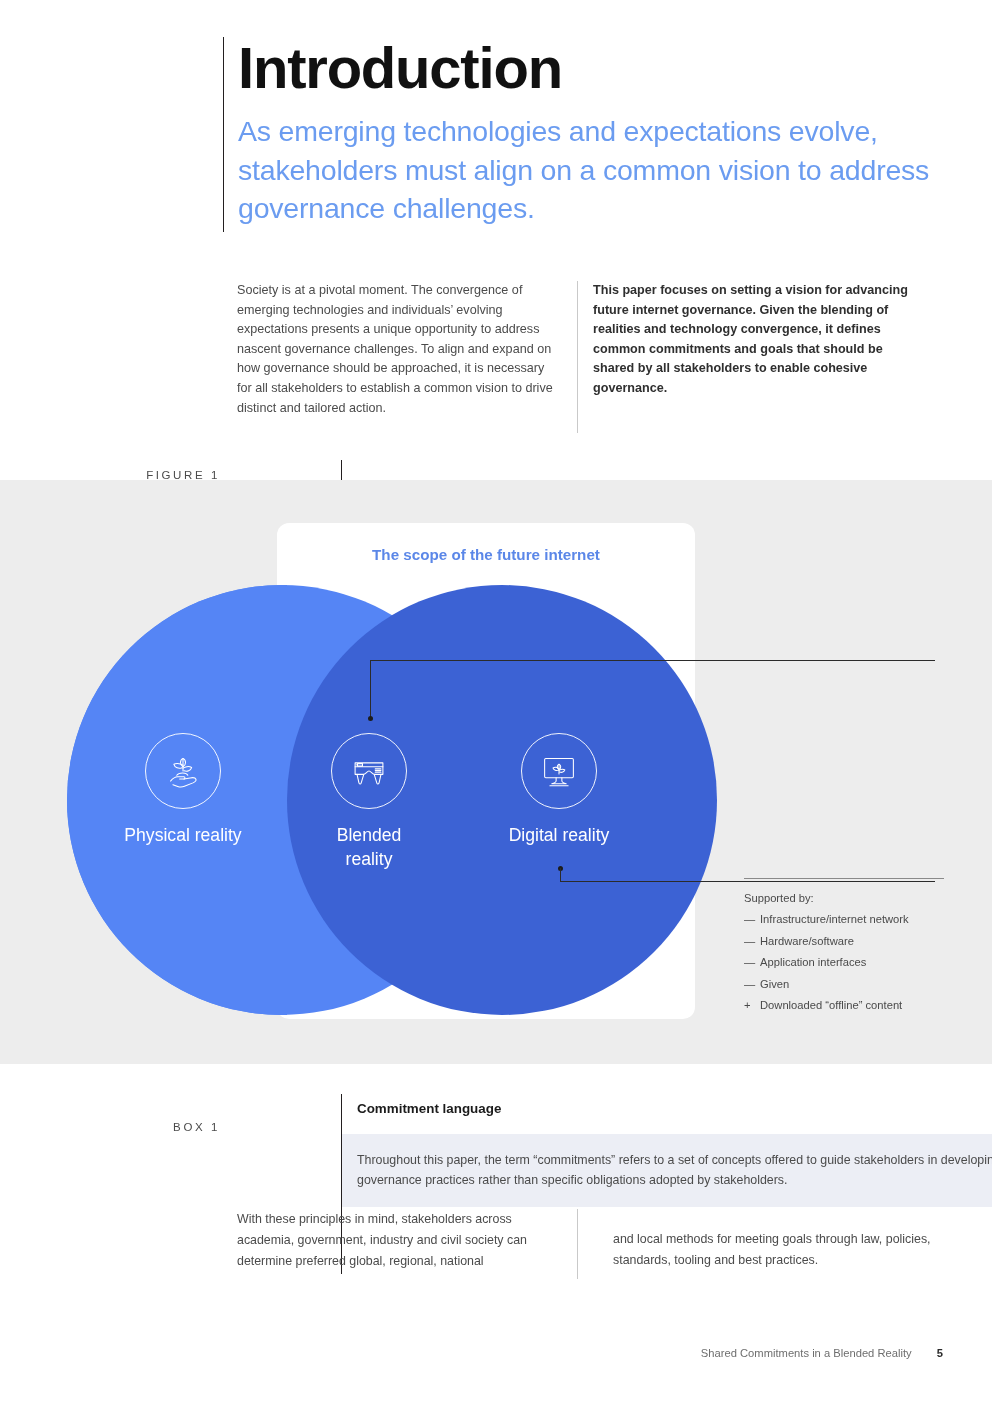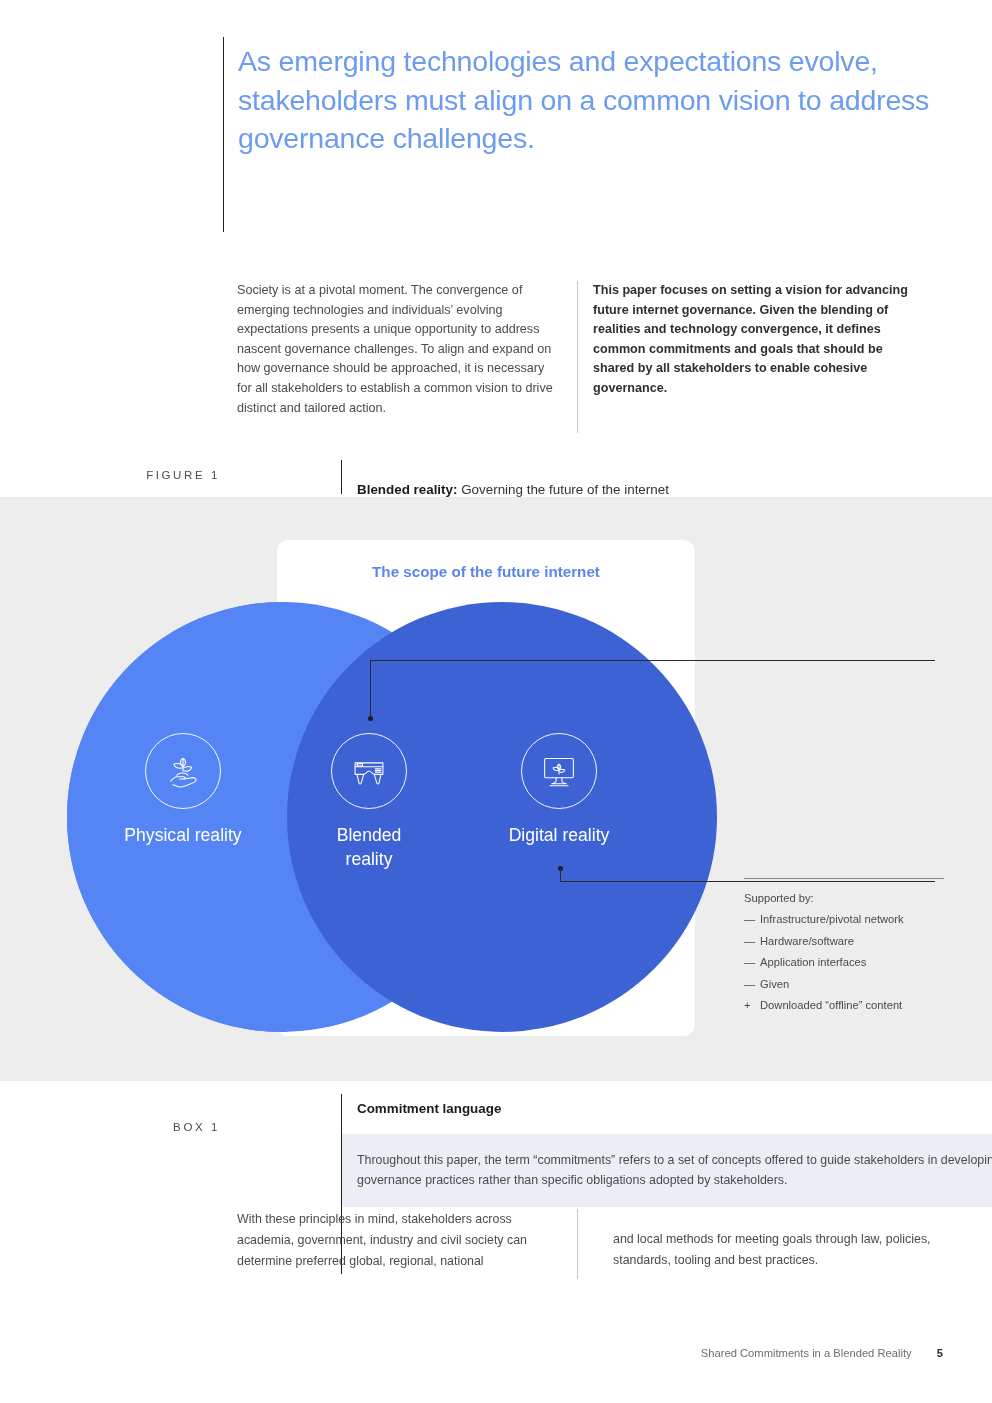--- a/index.html
+++ b/index.html
@@ -24,21 +24,21 @@
   .intro .divider{position:absolute;left:340px;top:0;width:1px;height:152px;background:#c9c9c9;}
 
   
   .figrow{position:absolute;left:120px;top:462px;width:830px;height:30px;}
   .figrow .lbl{position:absolute;left:0;top:7px;width:100px;text-align:right;font-size:11.5px;letter-spacing:2.6px;color:#4b4b4b;}
   .figrow .bar{position:absolute;left:221px;top:-2px;width:1px;height:34px;background:#231f20;}
   .figrow .cap{position:absolute;left:237px;top:6px;font-size:13.4px;color:#333333;margin-top:14px;}
   .figrow .cap b{font-weight:700;color:#1b1b1b;}
 
   
-  .band{position:absolute;left:0;top:497px;width:992px;height:584px;background:#ededed;}
+  .band{position:absolute;left:0;top:480px;width:992px;height:584px;background:#ededed;}
   .card{position:absolute;left:277px;top:43px;width:418px;height:496px;background:#ffffff;border-radius:12px;}
   .scope{position:absolute;left:0;top:23px;width:418px;text-align:center;font-size:15.2px;font-weight:700;color:#5b87e8;}
 
   .venn{position:absolute;left:0;top:0;width:992px;height:584px;}
   .circle{position:absolute;border-radius:50%;}
   .c-left{left:67px;top:105px;width:430px;height:430px;background:#5585f5;}
   .c-right{left:287px;top:105px;width:430px;height:430px;background:#3c62d4;mix-blend-mode:normal;}
   .c-left-over{left:67px;top:105px;width:430px;height:430px;background:#5585f5;
                 clip-path:inset(0 calc(100% - 220px) 0 0);}
 
@@ -79,20 +79,21 @@
   .footer{position:absolute;left:0;top:1347px;width:943px;text-align:right;font-size:11.2px;color:#6e6e6e;}
   .footer .pg{display:inline-block;margin-left:22px;font-weight:700;color:#2b2b2b;}
 </style>
 </head>
 <body>
 
 <div class="page">
 
   <div class="header">
     <div class="rule"></div>
+    <h1 class="title">Introduction</h1>
     <p class="subtitle">As emerging technologies and expectations evolve, stakeholders must align on a common vision to address governance challenges.</p>
   </div>
 
   <div class="intro">
     <div class="divider"></div>
     <div class="col left">Society is at a pivotal moment. The convergence of emerging technologies and individuals’ evolving expectations presents a unique opportunity to address nascent governance challenges. To align and expand on how governance should be approached, it is necessary for all stakeholders to establish a common vision to drive distinct and tailored action.</div>
     <div class="col right">This paper focuses on setting a vision for advancing future internet governance. Given the blending of realities and technology convergence, it defines common commitments and goals that should be shared by all stakeholders to enable cohesive governance.</div>
   </div>
 
   <div class="figrow">
@@ -169,21 +170,21 @@
 
   <div class="dot" style="left:558px;top:866px;"></div>
   <div class="leader" style="left:560px;top:868px;width:1px;height:14px;"></div>
   <div class="leader" style="left:560px;top:881px;width:375px;height:1px;"></div>
 
 
   <div class="ann ann-2">
     <div class="top-rule"></div>
     <div>Supported by:</div>
     <ul>
-      <li><span class="mk">—</span><span>Infrastructure/pivotal network</span></li>
+      <li><span class="mk">—</span><span>Infrastructure/internet network</span></li>
       <li><span class="mk">—</span><span>Hardware/software</span></li>
       <li><span class="mk">—</span><span>Application interfaces</span></li>
       <li><span class="mk">—</span><span>Given</span></li>
       <li><span class="mk">+</span><span>Downloaded “offline” content</span></li>
     </ul>
   </div>
 
   <div class="boxrow">
     <div class="lbl">BOX 1</div>
     <div class="bar"></div>

